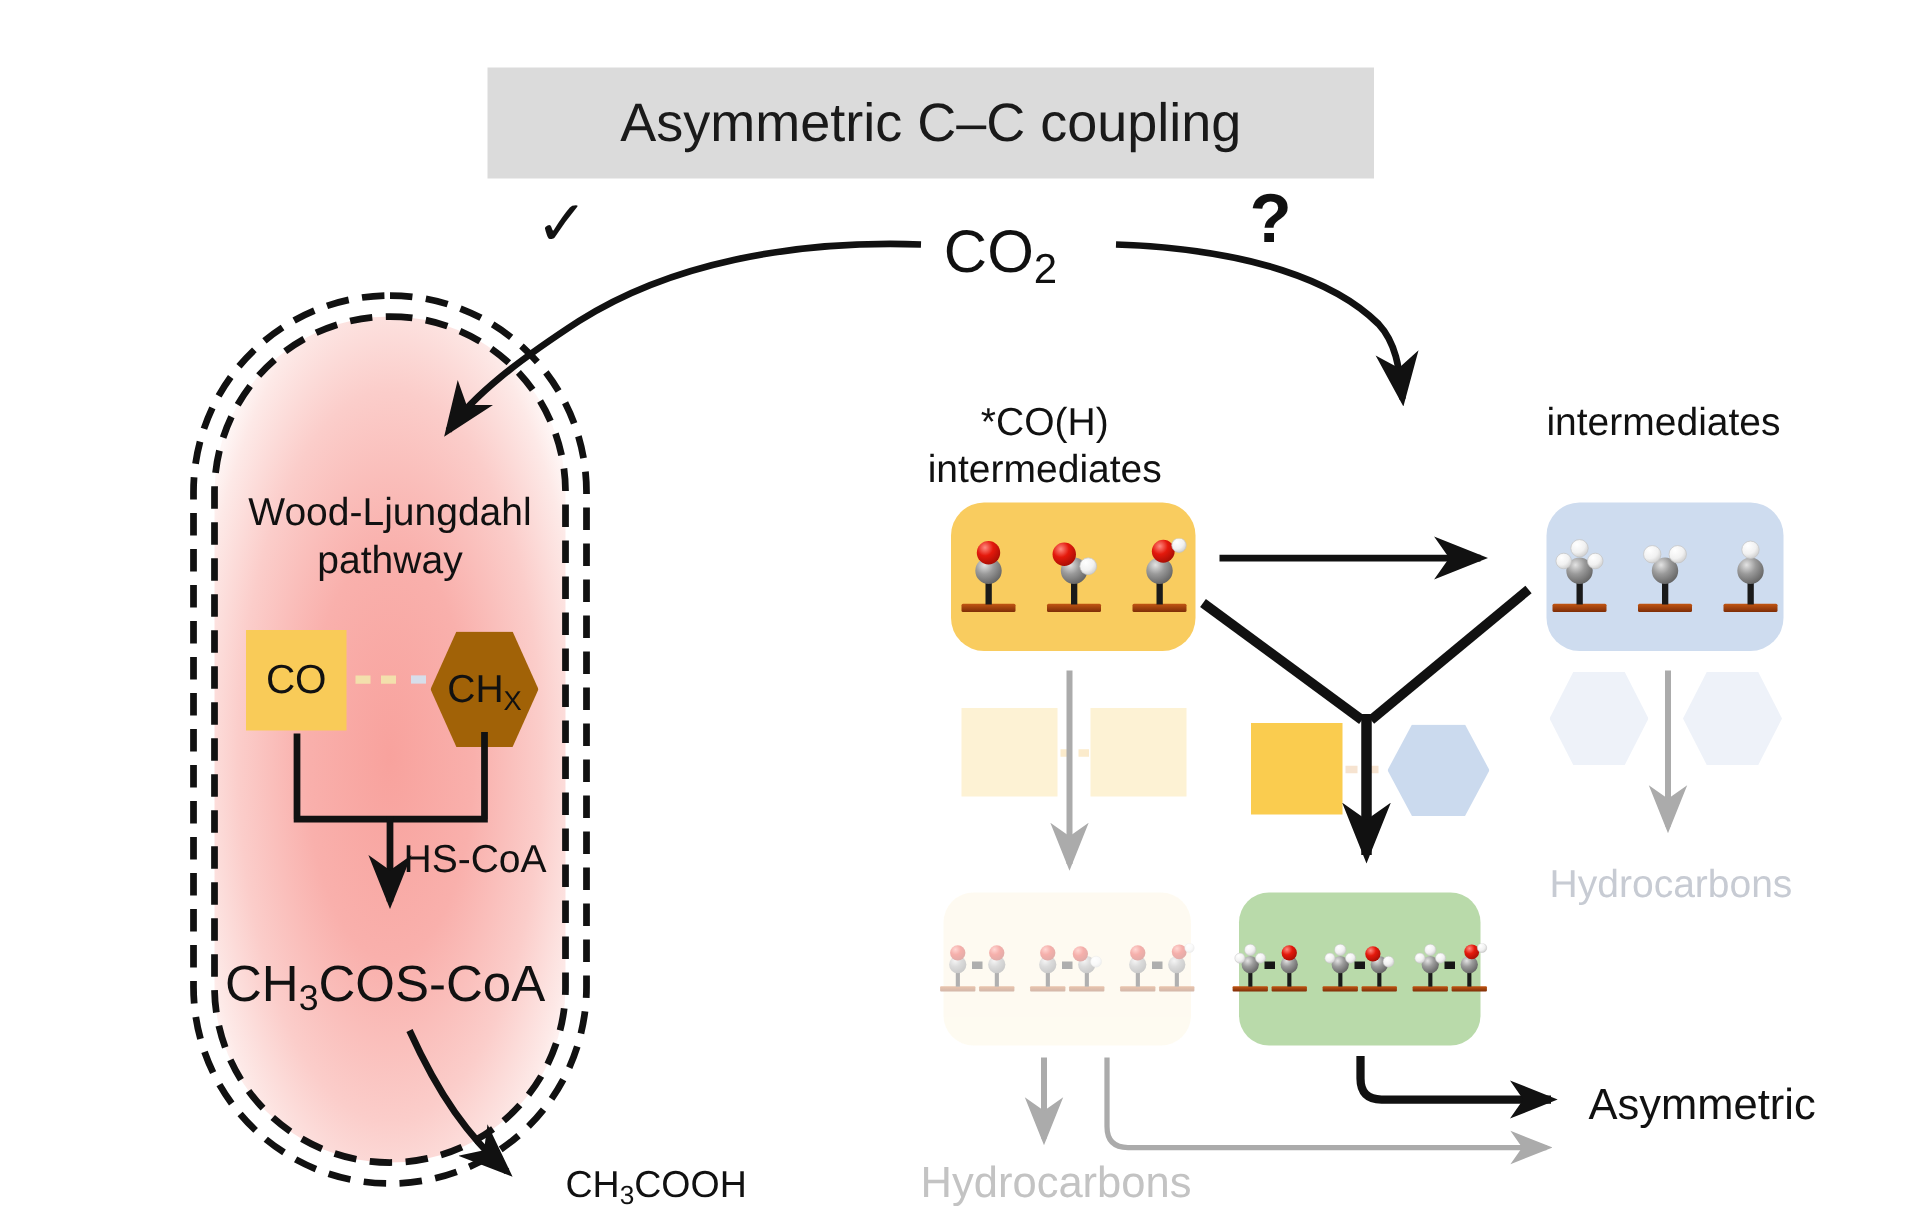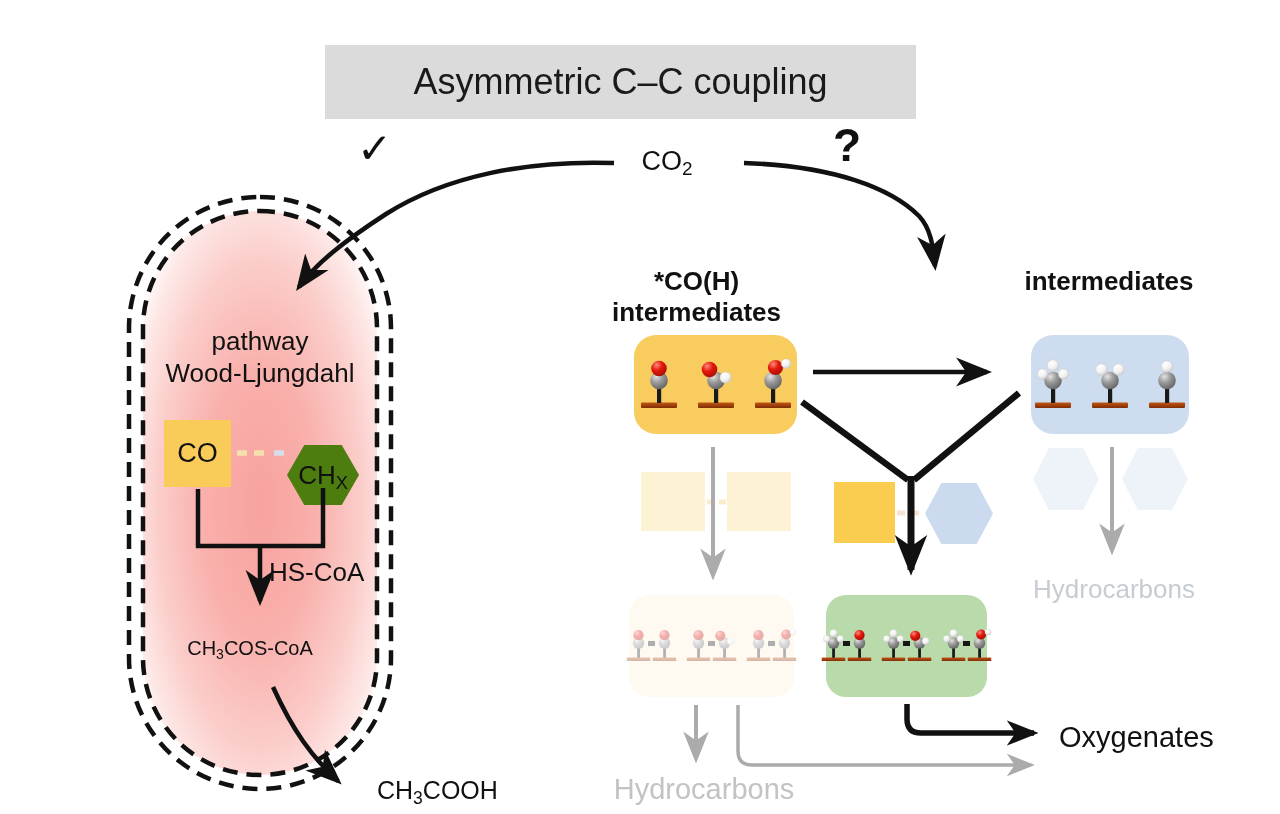--- a/index.html
+++ b/index.html
@@ -5,35 +5,35 @@
   html,body{margin:0;padding:0;background:#fff;}
   .stage{position:relative;width:1280px;height:814px;background:#fff;overflow:hidden;
          font-family:"Liberation Sans","DejaVu Sans",sans-serif;color:#111;margin-left:41px;}
   .abs{position:absolute;}
   .t{position:absolute;white-space:nowrap;}
   sub{font-size:0.7em;line-height:0;vertical-align:-0.28em;}
 
   .title-bar{left:284px;top:45px;width:591px;height:74px;background:#dbdbdb;
              display:flex;align-items:center;justify-content:center;
              font-size:36px;color:#1a1a1a;}
-  .co2{left:566px;top:146px;width:120px;text-align:center;font-size:27px;}
+  .co2{left:566px;top:146px;width:120px;text-align:center;font-size:40px;}
   .check{left:316px;top:124px;font-size:42px;font-weight:700;}
   .qmark{left:792px;top:118px;font-size:46px;font-weight:700;}
 
   .wl{left:90px;top:325px;width:258px;font-size:26px;line-height:32px;text-align:center;white-space:normal;}
   .co-square{left:123px;top:420px;width:67px;height:67px;background:#F9CB58;
              display:flex;align-items:center;justify-content:center;font-size:27px;}
   .hex{clip-path:polygon(24% 0,76% 0,100% 50%,76% 100%,24% 100%,0 50%);
        display:flex;align-items:center;justify-content:center;}
-  .chx-hex{left:246px;top:445px;width:72px;height:60px;background:#4d7c0f;font-size:26px;}
+  .chx-hex{left:246px;top:421px;width:72px;height:77px;background:#a16207;font-size:26px;}
   .hscoa{left:228px;top:557px;font-size:26px;text-align:right;}
-  .acetyl{left:109px;top:637px;width:200px;text-align:center;font-size:20px;}
+  .acetyl{left:109px;top:637px;width:200px;text-align:center;font-size:34px;}
   .acoh{left:336px;top:776px;font-size:25px;}
 
-  .box-label{font-size:26px;line-height:31px;text-align:center;white-space:normal;font-weight:bold;}
+  .box-label{font-size:26px;line-height:31px;text-align:center;white-space:normal;}
   .coh-lab{left:568px;top:266px;width:175px;}
   .chxi-lab{left:978px;top:266px;width:180px;}
 
   .ibox{border-radius:22px;display:flex;align-items:center;justify-content:center;gap:13px;}
   .co-box{left:593px;top:335px;width:163px;height:99px;background:#F9CC5F;}
   .chx-box{left:990px;top:335px;width:158px;height:99px;background:#CEDCEF;}
 
   .fsq{width:64px;height:59px;background:#FDF2D4;}
   .fsq1{left:600px;top:472px;} .fsq2{left:686px;top:472px;}
   .vsq{left:793px;top:482px;width:61px;height:61px;background:#FACC4F;}
@@ -98,22 +98,22 @@
   </svg>
 
   <div class="t title-bar">Asymmetric C–C coupling</div>
   <div class="t check">✓</div>
   <div class="t qmark">?</div>
   <div class="t co2">
     <span>CO</span><sub>2</sub>
   </div>
 
   <div class="t wl">
+    <div>Wood-Ljungdahl</div>
     <div>pathway</div>
-    <div>Wood-Ljungdahl</div>
   </div>
   <div class="abs co-square">
     <span>CO</span>
   </div>
   <div class="abs hex chx-hex">
     <span><span>CH</span><sub>X</sub></span>
   </div>
   <div class="t hscoa">HS-CoA</div>
   <div class="t acetyl">
     <span>CH</span><sub>3</sub><span>COS-CoA</span>
@@ -283,21 +283,21 @@
           <rect x="20" y="26" width="4.2" height="18" fill="#1A1A1A"></rect>
           <circle cx="22" cy="21.5" r="8.8" fill="url(#gGray)"></circle>
           <circle cx="24.5" cy="8.5" r="7.6" fill="url(#gRed)" stroke="none" stroke-width="0.5"></circle>
           <circle cx="35" cy="4.5" r="4.8" fill="url(#gWhite)" stroke="#C4C4C4" stroke-width="0.5"></circle>
         </svg>
       </div>
     </div>
 
   <div class="t hyd-r">Hydrocarbons</div>
   <div class="t hyd-b">Hydrocarbons</div>
-  <div class="t oxy">Oxygenates</div>
+  <div class="t oxy">Asymmetric</div>
 
   <svg class="layer z5" width="1280" height="814" viewBox="0 0 1280 814">
     <defs>
       <marker id="ab" viewBox="0 0 10 8" refX="8.6" refY="4" markerWidth="8" markerHeight="7" orient="auto-start-reverse" markerUnits="strokeWidth">
         <path d="M0 0 L10 4 L0 8 L2.8 4 Z" fill="#111"></path>
       </marker>
       <marker id="abBig" viewBox="0 0 10 8" refX="8.6" refY="4" markerWidth="5.8" markerHeight="5.2" orient="auto-start-reverse" markerUnits="strokeWidth">
         <path d="M0 0 L10 4 L0 8 L2.8 4 Z" fill="#111"></path>
       </marker>
       <marker id="ag" viewBox="0 0 10 8" refX="8.6" refY="4" markerWidth="8" markerHeight="7" orient="auto-start-reverse" markerUnits="strokeWidth">

